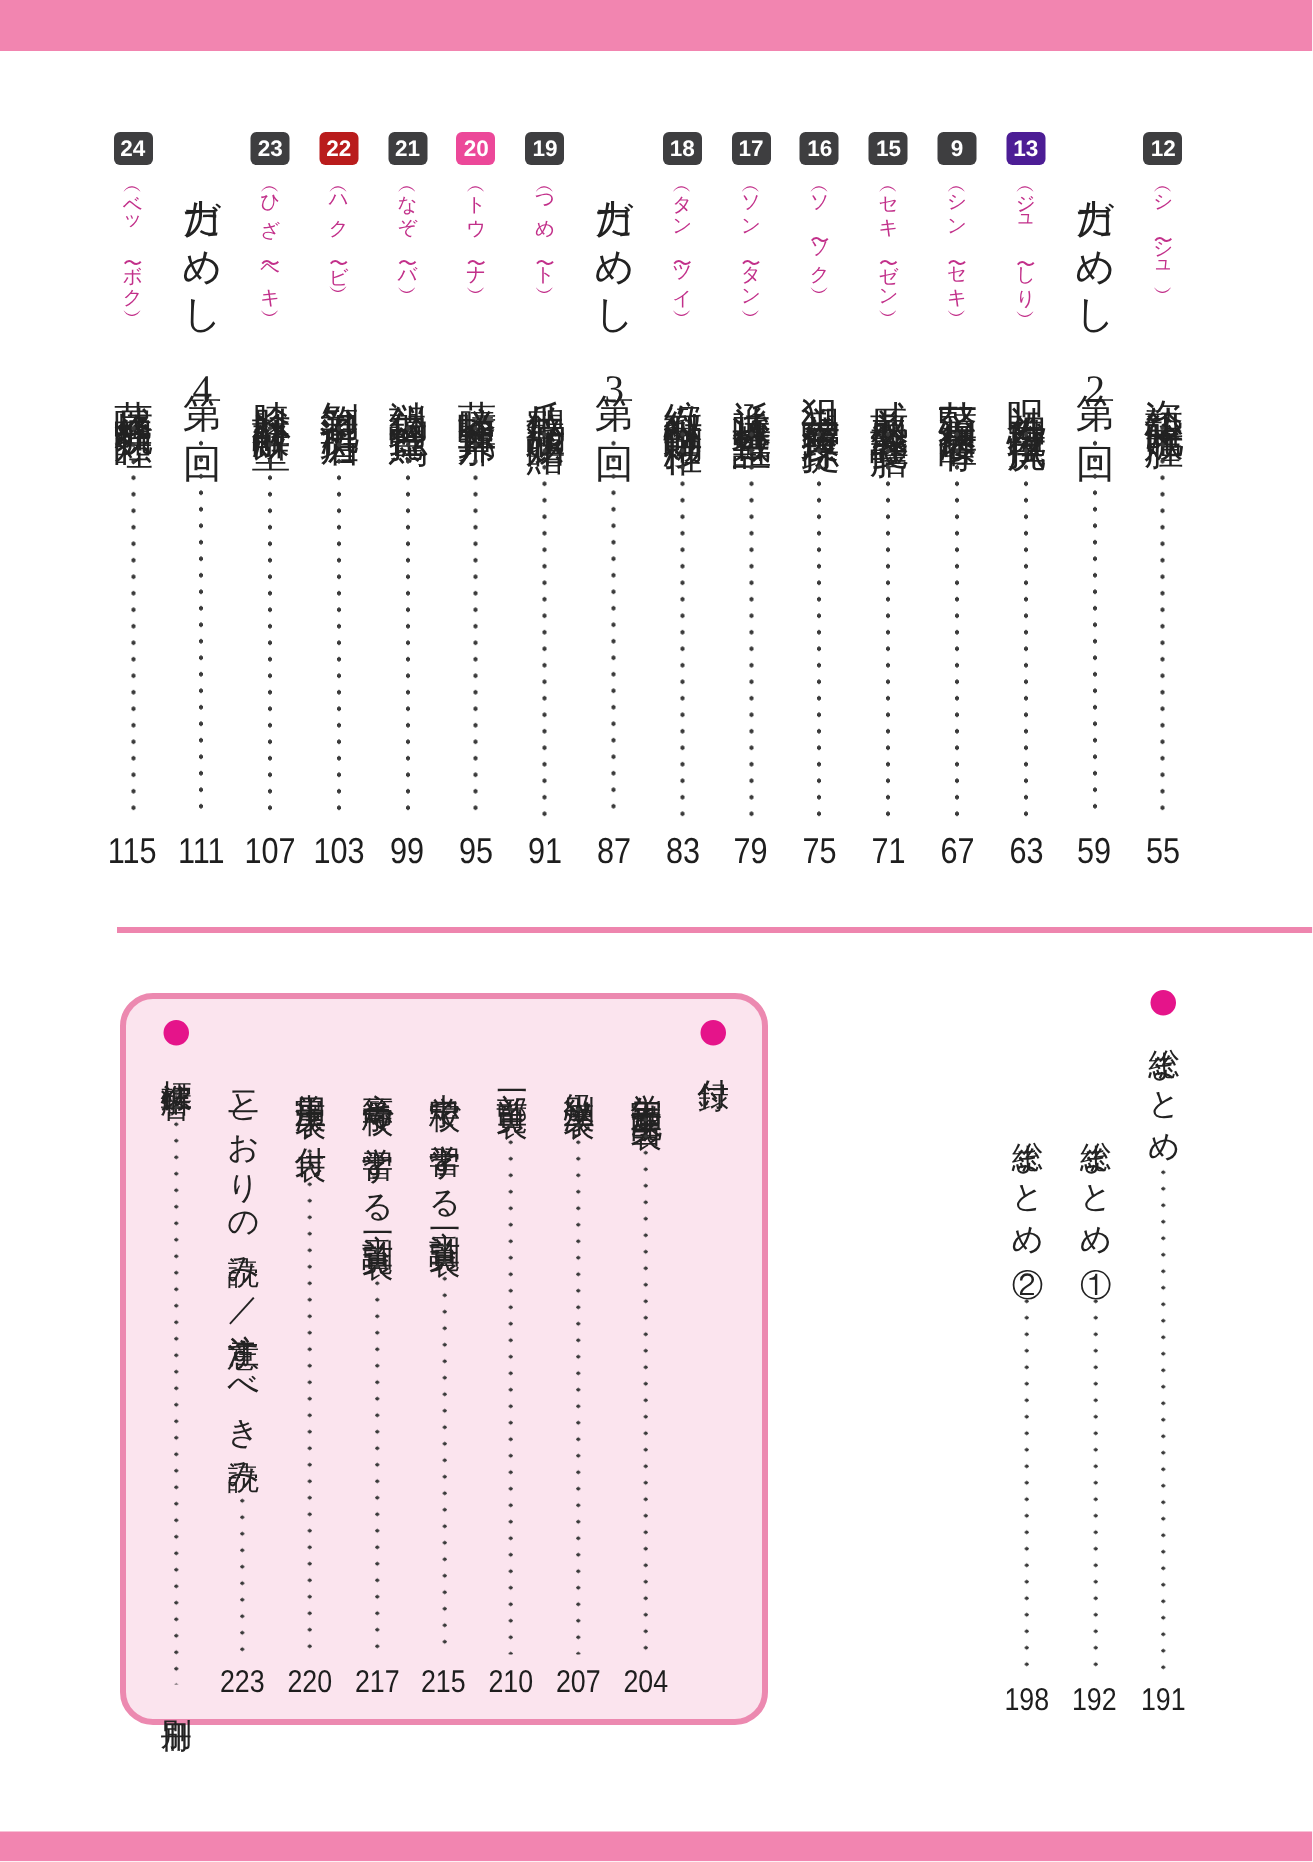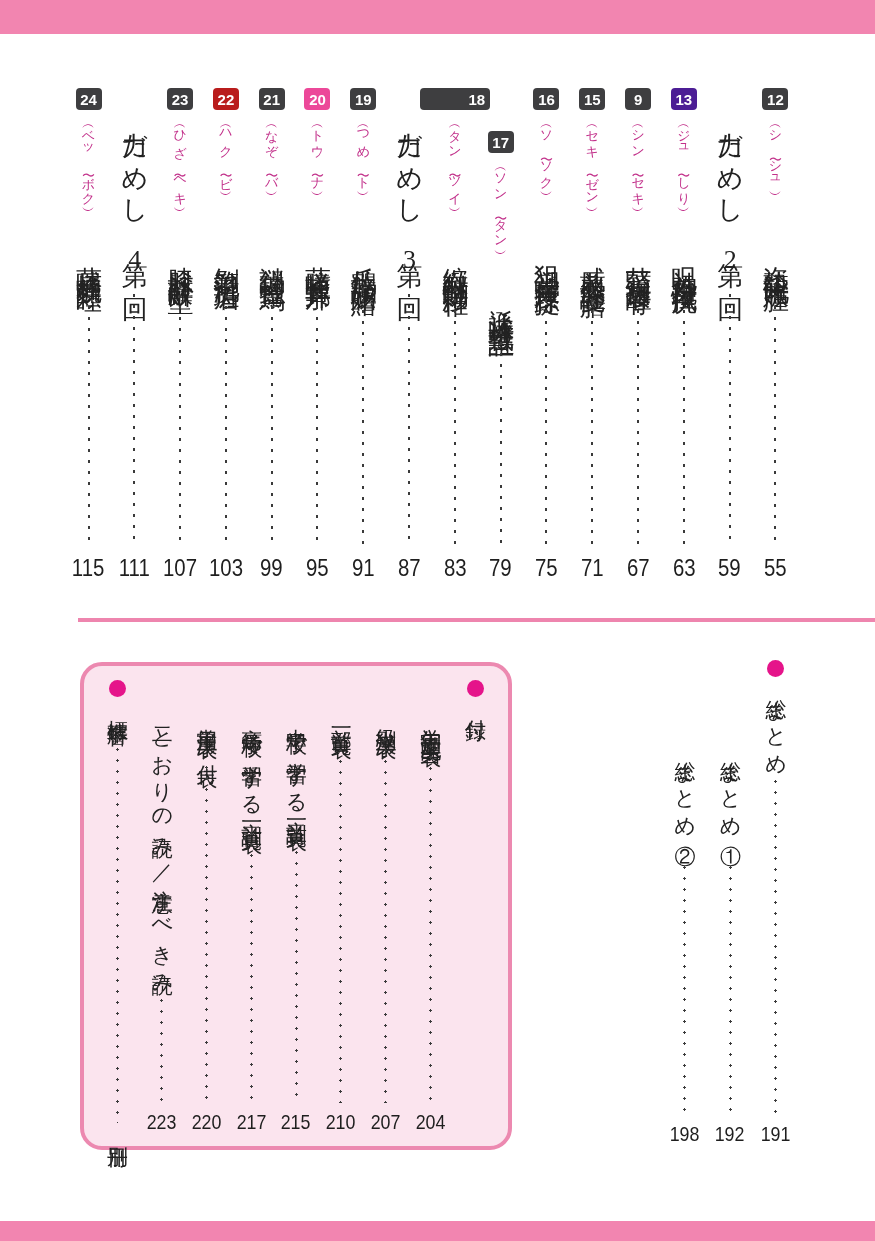--- a/index.html
+++ b/index.html
@@ -94,28 +94,28 @@
         <span class="pnum">71</span>
       </div>
       <div class="toc-col">
         <span class="badge" style="background: rgb(62, 62, 64);">16</span>
         <span class="reading" style="color: rgb(194, 48, 138);">（ソ　〜ソク）</span>
         <span class="kanji">狙遡曽爽痩踪捉</span>
         <div class="leader"></div>
         <span class="pnum">75</span>
       </div>
       <div class="toc-col">
-        <span class="badge" style="background: rgb(62, 62, 64); margin-top: 43px;">17</span>
+        <span class="badge" style="background: rgb(62, 62, 64);">17</span>
         <span class="reading" style="color: rgb(194, 48, 138);">（ソン　〜タン）</span>
         <span class="kanji">遜汰唾堆戴誰旦</span>
         <div class="leader"></div>
         <span class="pnum">79</span>
       </div>
       <div class="toc-col">
-        <span class="badge" style="background: rgb(62, 62, 64); padding-left: 44px;">18</span>
+        <span class="badge" style="background: rgb(62, 62, 64);">18</span>
         <span class="reading" style="color: rgb(194, 48, 138);">（タン　〜ツイ）</span>
         <span class="kanji">綻緻酎貼嘲捗椎</span>
         <div class="leader"></div>
         <span class="pnum">83</span>
       </div>
       <div class="toc-col">
         <span class="test-label">力だめし　第3回</span>
         <div class="leader"></div>
         <span class="pnum">87</span>
       </div>

